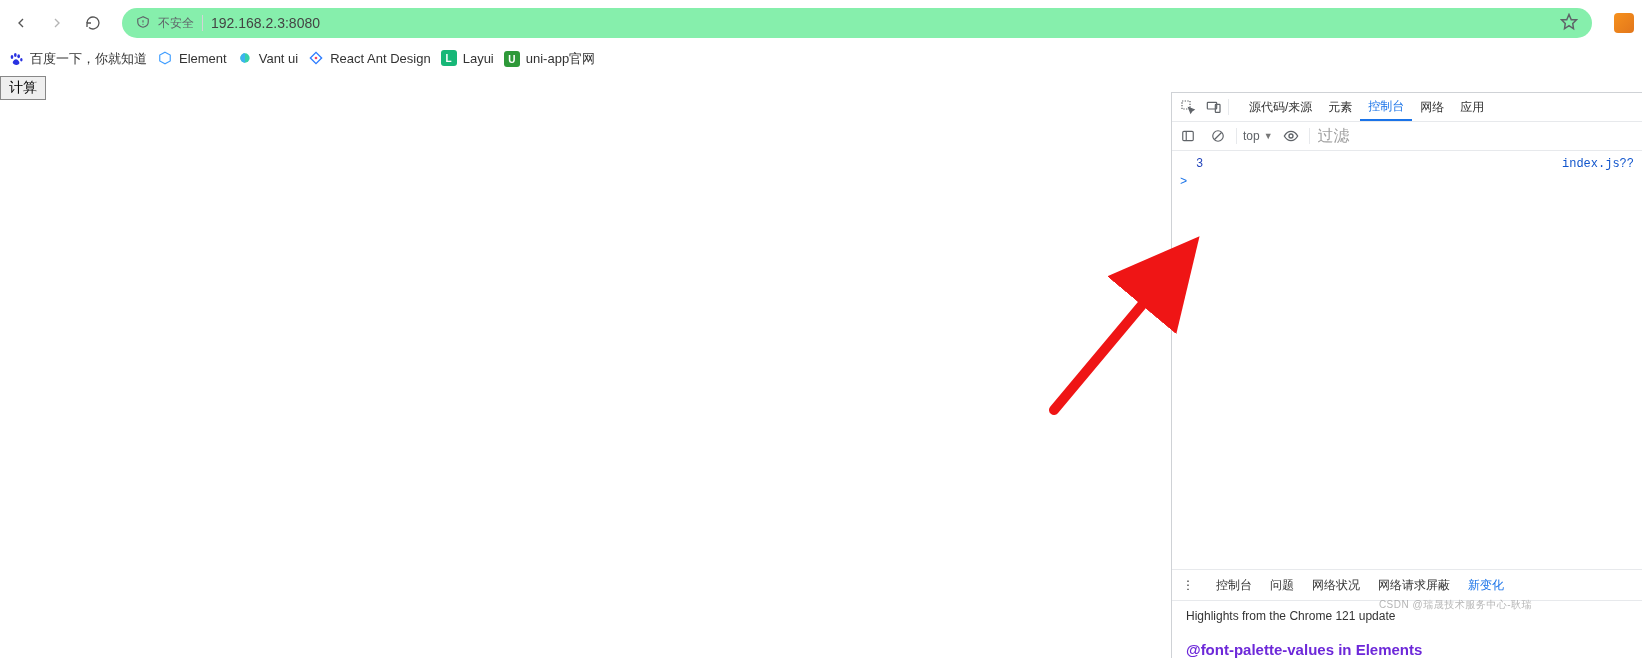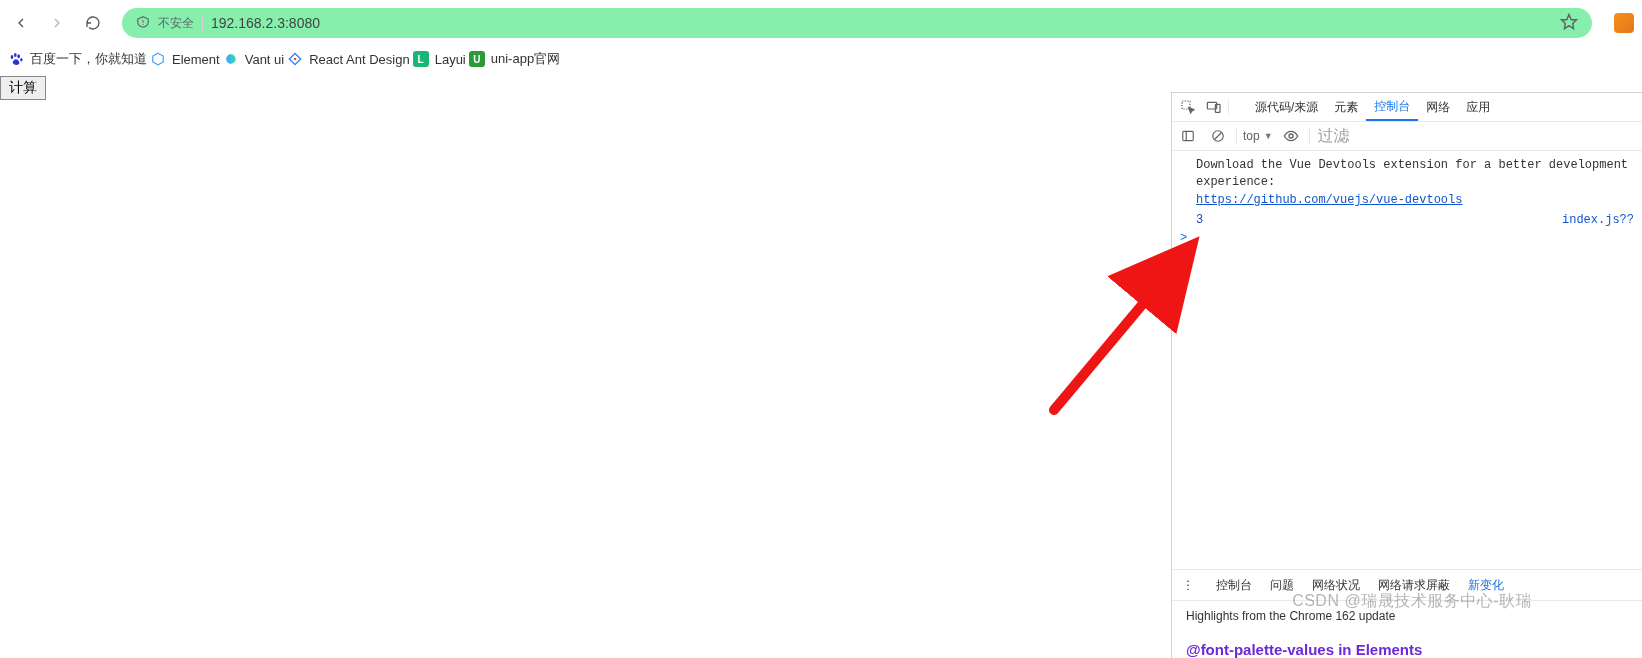--- a/index.html
+++ b/index.html
@@ -19,38 +19,38 @@
   .nav-btn{width:26px;height:26px;display:flex;align-items:center;justify-content:center;border-radius:50%;color:#555}
   .nav-btn svg{width:16px;height:16px}
   .nav-btn.disabled{color:#b5b5b5}
   .address-bar{flex:1;display:flex;align-items:center;gap:8px;background:#86efac;border-radius:18px;height:30px;padding:0 14px;margin:0 6px;font-size:14px;color:#444}
   .address-bar .url{flex:1}
   .address-bar .insecure{font-size:12px;color:#5f6368;white-space:nowrap}
   .addr-right{display:flex;align-items:center;gap:8px;margin-left:auto;color:#5f6368}
   .ext-icon{width:20px;height:20px;border-radius:4px;background:linear-gradient(135deg,#f6911d,#e2761b);margin-left:6px}
 
   
-  .bm-bar{display:flex;align-items:center;gap:3px;padding:4px 8px 8px 8px;font-size:13px;color:#333}
+  .bm-bar{display:flex;align-items:flex-start;gap:10px;padding:4px 8px 8px 8px;font-size:13px;color:#333}
   .bm{display:flex;align-items:center;gap:6px;white-space:nowrap}
   .bm-icon{width:16px;height:16px;display:flex;align-items:center;justify-content:center;border-radius:3px}
   .bi-baidu{color:#2932e1}
   .bi-el svg{width:14px;height:14px}
   .bi-react{color:#2b7bff}
   .bi-layui{background:#16b777;color:#fff;font-size:10px;font-weight:700}
   .bi-uni{background:#2e9939;color:#fff;font-size:10px;font-weight:700}
 
   
   .page-area{position:relative}
   .calc-btn{position:absolute;left:0;top:0;border:1px solid #888;background:#efefef;color:#000;font-size:14px;padding:2px 8px;font-family:Liberation Mono, monospace}
 
   
   .devtools{position:absolute;top:92px;right:0;bottom:0;width:470px;border-left:1px solid var(--border);border-top:1px solid var(--border);display:flex;flex-direction:column;background:#fff;font-size:12px}
   .dt-topbar{display:flex;align-items:center;gap:2px;border-bottom:1px solid var(--border-light);height:28px;padding:0 4px}
   .dt-iconbtn{width:24px;height:24px;display:flex;align-items:center;justify-content:center;color:#5f6368}
-  .dt-tabs{display:flex;gap:0;margin-left:16px;height:100%}
+  .dt-tabs{display:flex;gap:0;margin-left:10px;height:100%}
   .dt-tab{padding:0 8px;display:flex;align-items:center;color:#333;cursor:pointer;white-space:nowrap}
   .dt-tab.active{color:var(--tab-active);border-bottom:2px solid var(--tab-active)}
   .dt-toolbar{display:flex;align-items:center;gap:6px;height:28px;border-bottom:1px solid var(--border-light);padding:0 4px;color:#5f6368}
   .dt-sep{width:1px;height:16px;background:var(--border-light)}
   .ctx{display:flex;align-items:center;gap:4px}
   .ctx-caret{font-size:9px;color:#777}
   .filter-input{flex:1;border:none;outline:none;color:#888;font-size:16px;background:transparent}
   .filter-input::placeholder{color:#a0a0a0}
 
   .dt-body{flex:1;overflow:auto;font-family:var(--mono);padding:4px 0}
@@ -65,21 +65,21 @@
   .dt-ftab{cursor:pointer}
   .dt-ftab.active{color:var(--tab-active)}
   .dt-more{margin-right:4px}
   .dt-highlights{border-top:1px solid var(--border-light);padding:8px 14px;color:#333}
   .dt-news{padding:10px 14px 0 14px;color:#6d28d9;font-weight:700;font-size:15px}
 
   
   .arrow-layer{position:absolute;inset:0;pointer-events:none}
 
   
-  .wm{position:absolute;right:110px;bottom:46px;color:rgba(120,120,120,.55);font-size:16px;letter-spacing:.5px;pointer-events:none}
+  .wm{position:absolute;right:110px;bottom:46px;color:rgba(120,120,120,.55);font-size:10px;letter-spacing:.5px;pointer-events:none}
 </style>
 </head>
 <body>
 
 <div class="browser-bar">
   <div class="nav-btn">
     <svg viewBox="0 0 24 24" fill="none" stroke="currentColor" stroke-width="2">
         <polyline points="15 18 9 12 15 6"></polyline>
       </svg>
   </div>
@@ -217,38 +217,36 @@
       <svg width="16" height="16" viewBox="0 0 24 24" fill="none" stroke="#5f6368" stroke-width="2">
           <path d="M2 12s4-7 10-7 10 7 10 7-4 7-10 7S2 12 2 12z"></path>
           <circle cx="12" cy="12" r="3"></circle>
         </svg>
     </div>
     <span class="dt-sep"></span>
     <input class="filter-input" placeholder="过滤" style="">
   </div>
 
   <div class="dt-body">
-    <div class="dt-msg"><span>Download the Vue Devtools extension for a better development experience:</span>
-<a>https://github.com/vuejs/vue-devtools</a></div>
     <div class="dt-row">
       <span class="val">3</span>
       <a class="src">index.js??</a>
     </div>
     <div class="dt-prompt">&gt;</div>
   </div>
 
   <div class="dt-footer-tabs">
     <span class="dt-more">⋮</span>
     <span class="dt-ftab">控制台</span>
     <span class="dt-ftab">问题</span>
     <span class="dt-ftab">网络状况</span>
     <span class="dt-ftab">网络请求屏蔽</span>
     <span class="dt-ftab active">新变化</span>
   </div>
-  <div class="dt-highlights">Highlights from the Chrome 162 update</div>
+  <div class="dt-highlights">Highlights from the Chrome 121 update</div>
   <div class="dt-news">@font-palette-values in Elements</div>
 </div>
 
 <svg class="arrow-layer" width="1642" height="658">
   <defs>
     <marker id="ah" viewBox="0 0 10 10" refX="8" refY="5" markerWidth="9" markerHeight="9" orient="auto-start-reverse">
       <path d="M0 0 L10 5 L0 10 z" fill="#ef1515"></path>
     </marker>
   </defs>
   <line x1="1054" y1="410" x2="1188" y2="250" stroke="#ef1515" stroke-width="10" stroke-linecap="round" marker-end="url(#ah)"></line>

